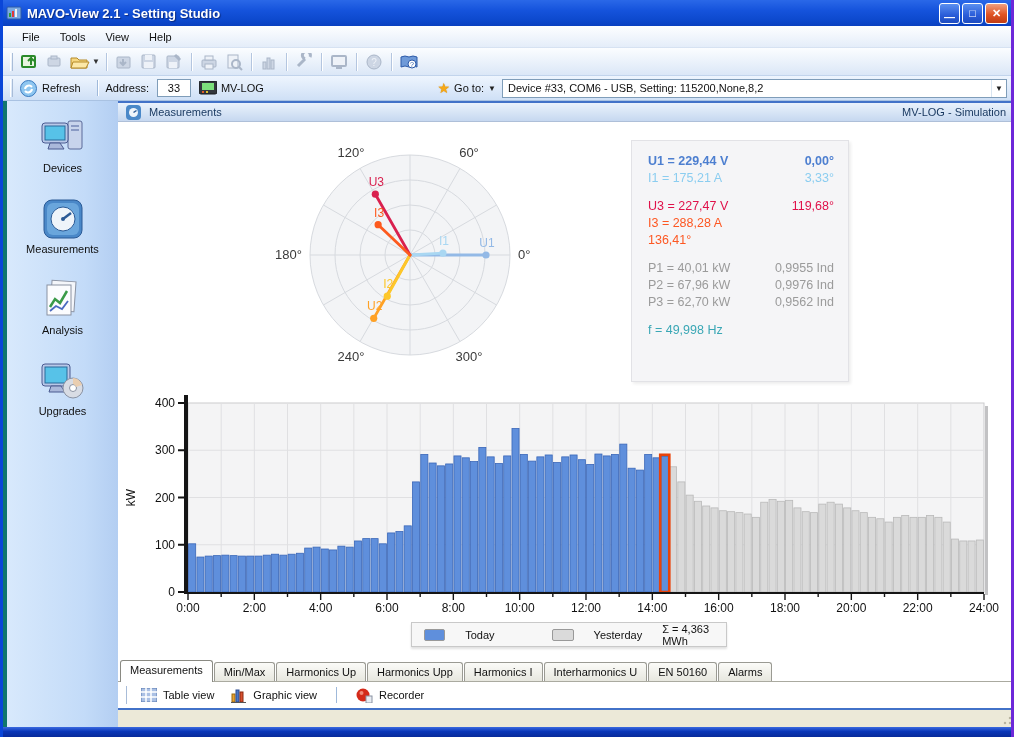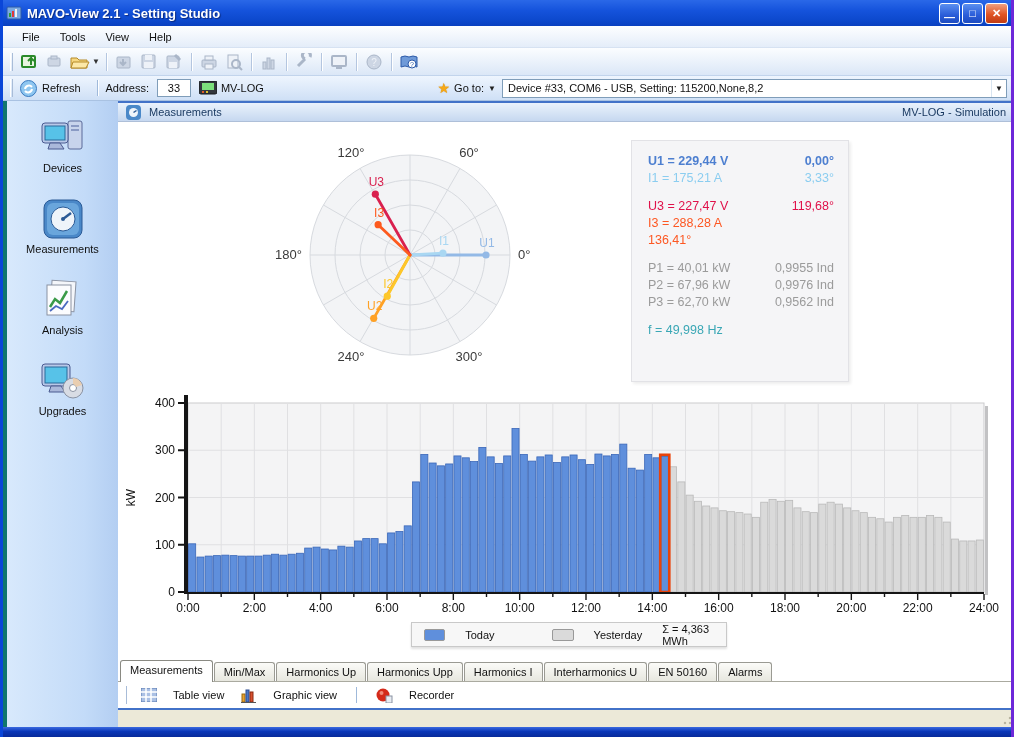--- a/index.html
+++ b/index.html
@@ -87,21 +87,21 @@
   
   .tabrow { position:absolute; left:0; top:559px; width:896px; height:22px; display:flex; align-items:flex-end;
     padding-left:2px; border-bottom:1px solid #aaaaa0; background:#fff; }
   .tab { font-size:11px; color:#111; padding:3px 9px 3px 9px; border:1px solid #9a9a93; border-bottom:none;
     border-radius:3px 3px 0 0; background:linear-gradient(180deg,#fbfbf8,#e7e7df); margin-right:1px; height:19px;
     white-space:nowrap; }
   .tab.active { background:#fff; height:22px; margin-bottom:-1px; border-color:#8a8a83; position:relative; z-index:2; }
 
   .subtoolbar { position:absolute; left:0; top:581px; width:896px; height:26px; background:#fff;
     display:flex; align-items:center; font-size:11px; color:#111; padding-left:3px; gap:5px; }
-  .sbtn { display:flex; align-items:center; gap:16px; padding:2px 6px; border-radius:2px; }
+  .sbtn { display:flex; align-items:center; gap:6px; padding:2px 6px; border-radius:2px; }
 
   
   .statusbar { position:absolute; left:115px; top:710px; width:896px; height:17px; background:#ece9d8; }
   .grip-dots { position:absolute; right:2px; bottom:2px; width:12px; height:12px;
     background:
       radial-gradient(circle at 10px 10px,#b8b4a0 1.4px,transparent 1.6px),
       radial-gradient(circle at 10px 5px,#b8b4a0 1.4px,transparent 1.6px),
       radial-gradient(circle at 5px 10px,#b8b4a0 1.4px,transparent 1.6px); }
   .bottom-border { position:absolute; left:-3px; bottom:0; width:1014px; height:10px;
     background:linear-gradient(180deg,#3a6ae0,#0a36b8 45%,#082a9a); }

